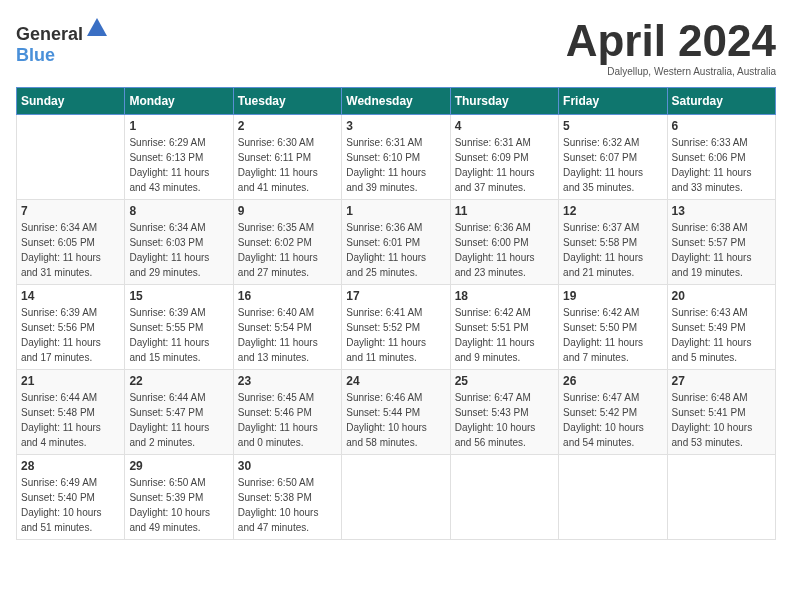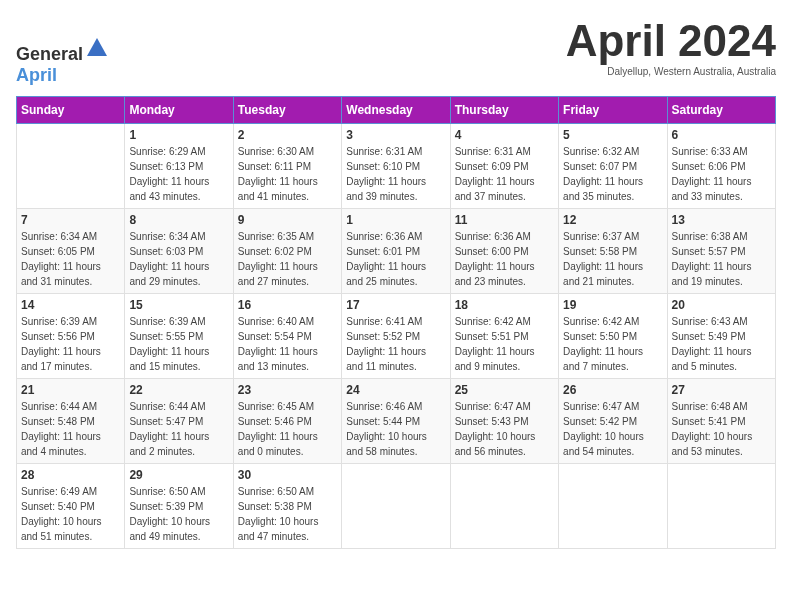--- a/index.html
+++ b/index.html
@@ -12,21 +12,20 @@
     }
     .header {
       display: flex;
       justify-content: space-between;
       align-items: flex-start;
       margin-bottom: 10px;
     }
     .logo {
       display: flex;
       align-items: center;
-      margin-top: 20px;
     }
     .logo-text-general {
       font-size: 18px;
       font-weight: bold;
       color: #333;
     }
     .logo-text-blue {
       font-size: 18px;
       font-weight: bold;
       color: #4a90d9;
@@ -47,21 +46,21 @@
     .location-title {
       font-size: 10px;
       color: #555;
     }
     table {
       width: 100%;
       border-collapse: collapse;
       font-size: 11px;
     }
     thead tr {
-      background-color: #a21caf;
+      background-color: #0f766e;
       color: #fff;
     }
     thead th {
       padding: 6px 4px;
       text-align: left;
       font-size: 12px;
       font-weight: bold;
       border: 1px solid #5a8fd4;
     }
     tbody tr {
@@ -97,21 +96,21 @@
   </style>
 </head>
 <body>
 
 <div class="header">
   <div class="logo">
     <div>
       <span class="logo-text-general">General</span><svg class="logo-icon" viewBox="0 0 24 24">
           <polygon points="12,2 22,20 2,20" fill="#3a6fc4"></polygon>
         </svg><br>
-      <span class="logo-text-blue">April</span>
+      <span class="logo-text-blue">Blue</span>
     </div>
   </div>
   <div class="title-block">
     <div class="month-title">April 2024</div>
     <div class="location-title">Dalyellup, Western Australia, Australia</div>
   </div>
 </div>
 
 <table>
   <thead>

